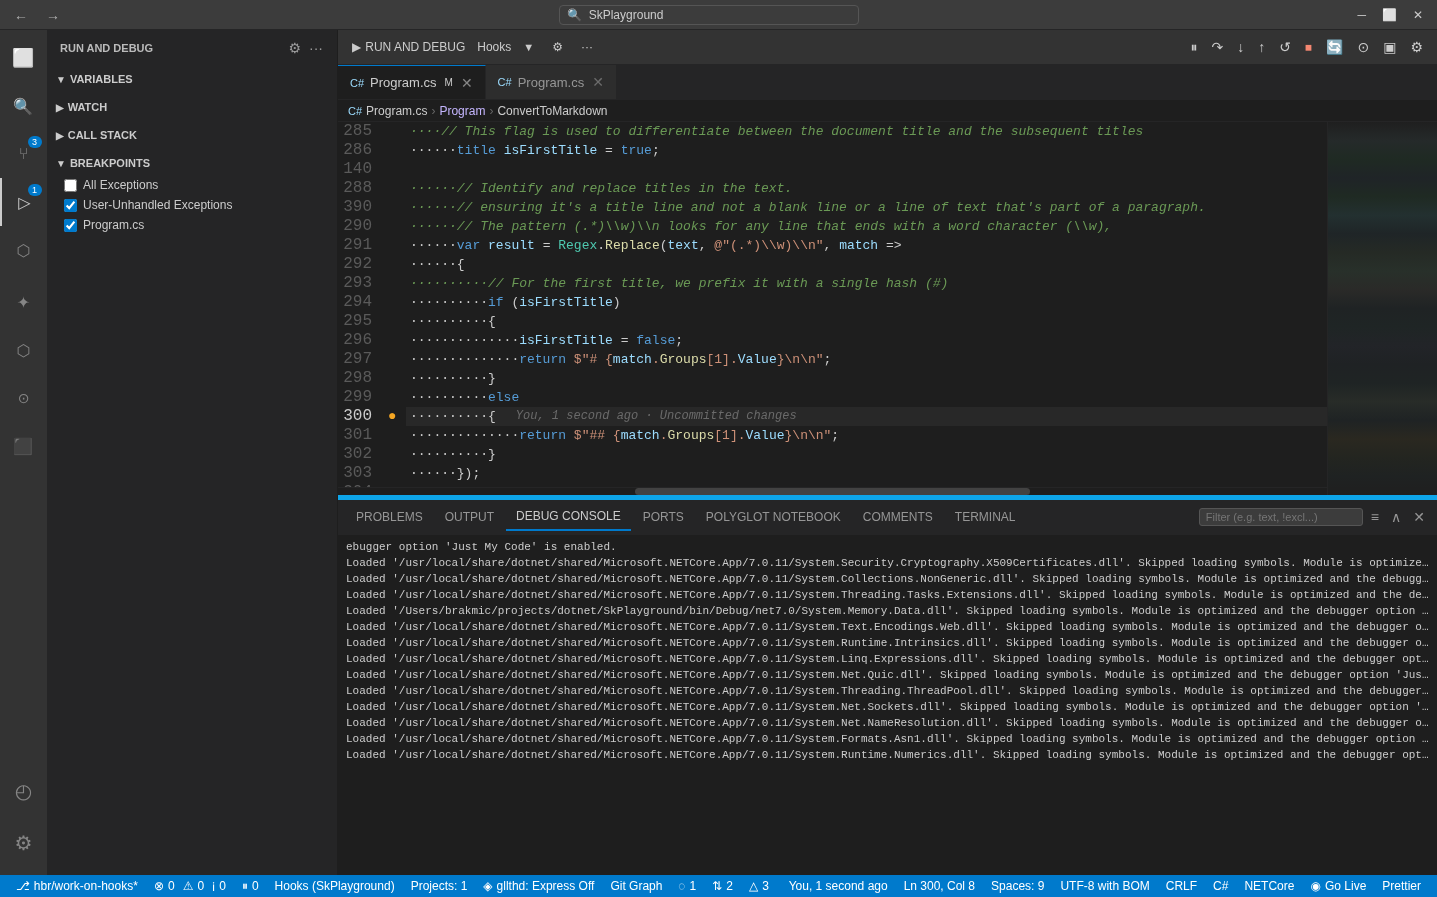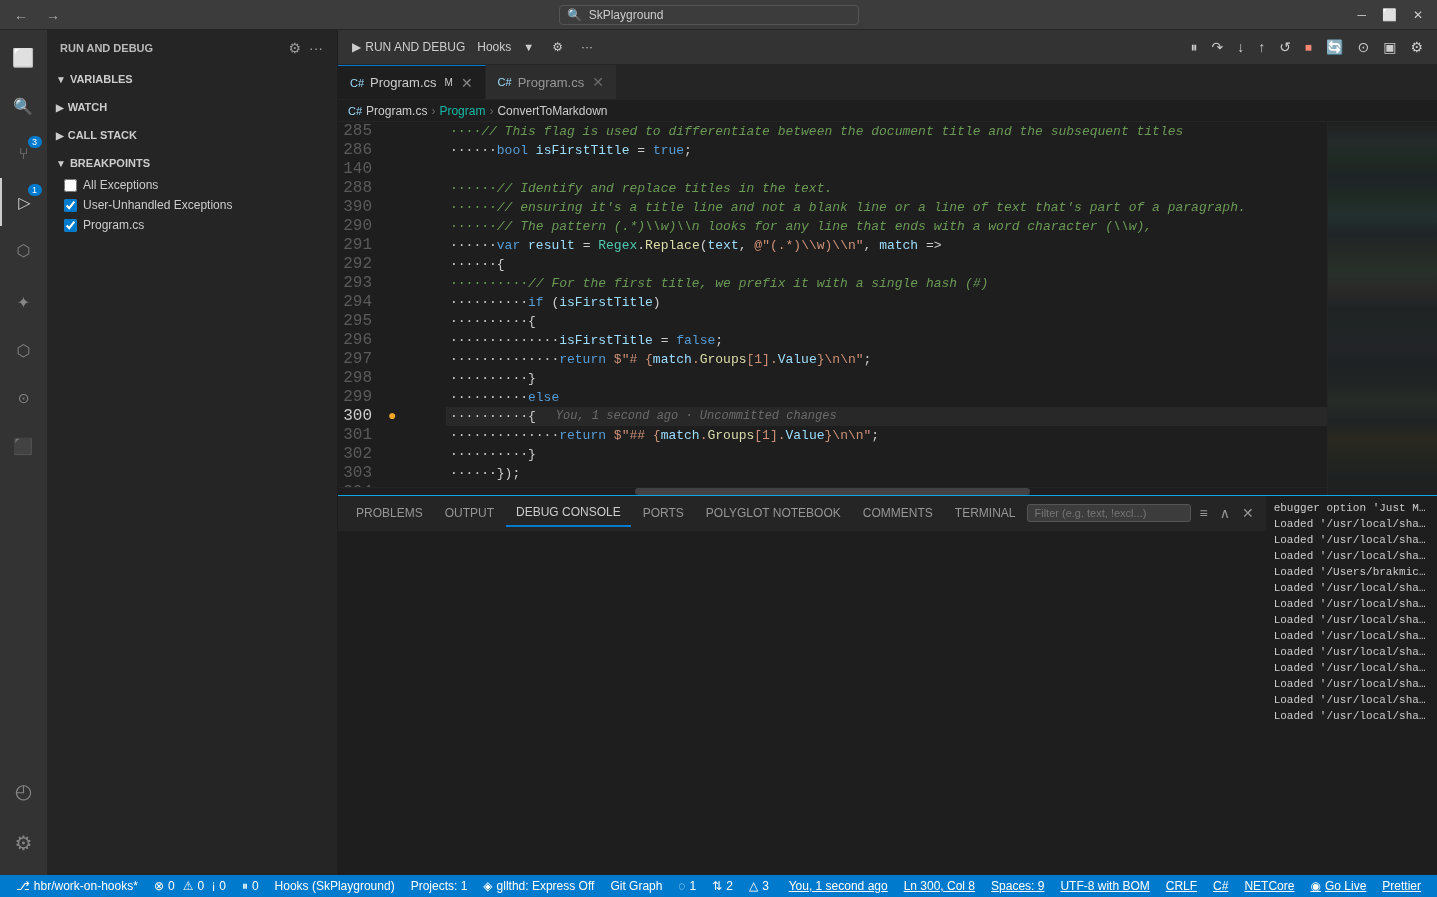--- a/index.html
+++ b/index.html
@@ -322,21 +322,20 @@
       display: flex;
       align-items: center;
       justify-content: flex-end;
       padding-right: 8px;
       font-size: 16px;
       font-family: Liberation Mono, monospace;
     }
     .code-lines {
       flex: 1;
       overflow: hidden;
-      margin-left: 40px;
     }
     .code-line {
       height: 19px;
       display: flex;
       align-items: center;
       padding-left: 4px;
       white-space: pre;
       position: relative;
     }
     .code-line.current-line {
@@ -383,22 +382,23 @@
     .minimap-content {
       background: #1f1f1f;
       width: 100%;
       height: 100%;
     }
 
     
     .panel {
       height: 380px;
       background: #1e1e1e;
-      border-top: 1px solid #0ea5e9;
-      display: flex;
+      border-top: 5px solid #0ea5e9;
+      display: flex;
+      flex-direction: column;
     }
     .panel-tabs {
       display: flex;
       align-items: center;
       height: 35px;
       border-bottom: 1px solid #252526;
       background: #252526;
       padding: 0 8px;
       gap: 2px;
     }
@@ -483,21 +483,20 @@
       display: flex;
       align-items: center;
       gap: 4px;
       cursor: pointer;
       white-space: nowrap;
     }
     .status-right {
       margin-left: auto;
       display: flex;
       align-items: flex-start;
-      text-decoration: underline;
     }
 
     
     .editor-with-minimap {
       display: flex;
       flex: 1;
       overflow: hidden;
     }
   </style>
 </head>
@@ -652,21 +651,21 @@
           <span style="color:#9cdcfe; font-size:11px;">C#</span>
           <span>Program.cs</span>
           <span class="tab-close">✕</span>
         </div>
       </div>
 
       <div class="breadcrumb">
         <span style="color:#9cdcfe; font-size:11px;">C#</span>
         <span style="color:#cccccc;">Program.cs</span>
         <span class="breadcrumb-sep">›</span>
-        <span style="color:#14b8a6;">Program</span>
+        <span style="color:#c4b5fd;">Program</span>
         <span class="breadcrumb-sep">›</span>
         <span style="color:#cccccc;">ConvertToMarkdown</span>
       </div>
 
       <div class="editor-with-minimap">
         <div class="code-editor">
           <div class="code-content">
 
             <div class="line-numbers">
               <div class="line-number">285</div>
@@ -712,21 +711,21 @@
               <div style="height:19px;"></div>
               <div style="height:19px;"></div>
               <div style="height:19px;"></div>
             </div>
 
             <div class="code-lines">
               <div class="code-line">
                 <span class="cm">····// This flag is used to differentiate between the document title and the subsequent titles</span>
               </div>
               <div class="code-line">
-                <span class="op">······</span><span class="kw">bool</span><span class="op"> </span><span class="var">isFirstTitle</span><span class="op"> = </span><span class="kw">true</span><span class="op">;</span>
+                <span class="op">······</span><span class="kw">title</span><span class="op"> </span><span class="var">isFirstTitle</span><span class="op"> = </span><span class="kw">true</span><span class="op">;</span>
               </div>
               <div class="code-line"></div>
               <div class="code-line">
                 <span class="cm">······// Identify and replace titles in the text.</span>
               </div>
               <div class="code-line">
                 <span class="cm">······// ensuring it's a title line and not a blank line or a line of text that's part of a paragraph.</span>
               </div>
               <div class="code-line">
                 <span class="cm">······// The pattern (.*)\\w)\\n looks for any line that ends with a word character (\\w),</span>

